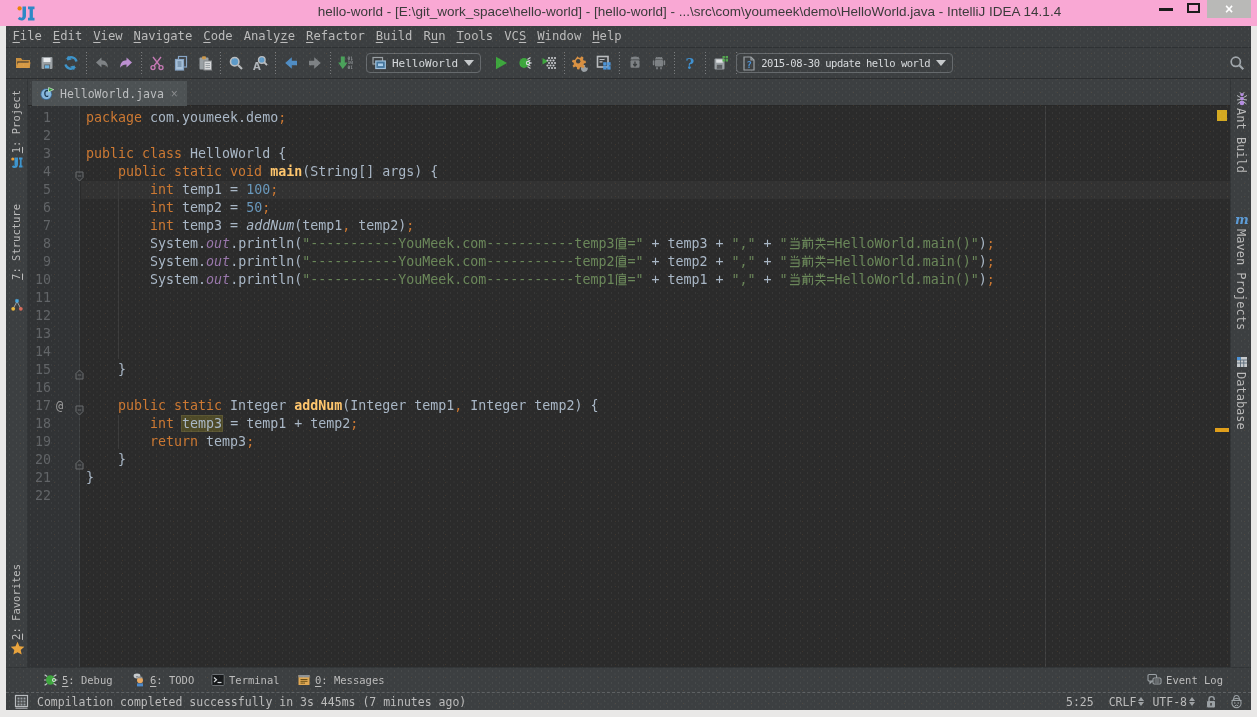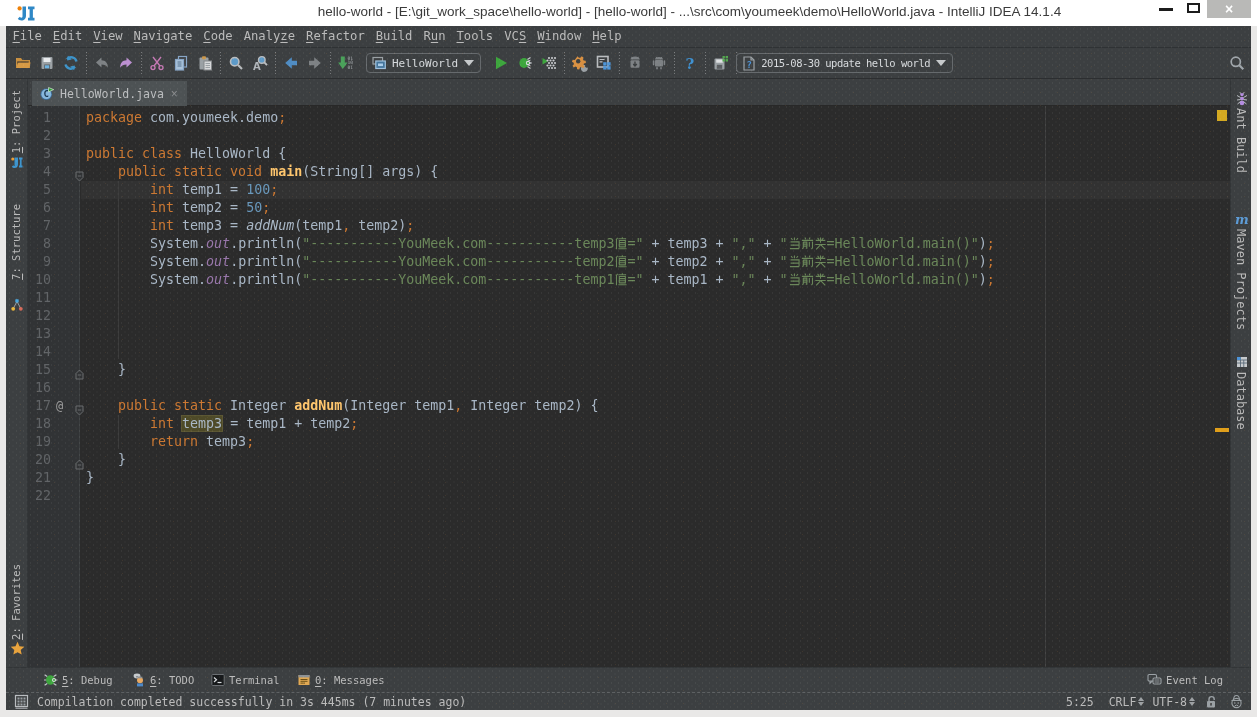--- a/index.html
+++ b/index.html
@@ -1,21 +1,21 @@
 <!DOCTYPE html>
 <html><head>
 <meta charset="utf-8">
 <style>
   * { margin:0; padding:0; box-sizing:border-box; }
   html,body { width:1257px; height:717px; overflow:hidden; background:#E9E8E7; }
   body { font-family:"DejaVu Sans Mono", monospace; }
   .window { position:absolute; left:0; top:0; width:1257px; height:717px; background:#E9E8E7; }
 
   
-  .titlebar { position:absolute; left:0; top:0; width:1257px; height:26px; background:#ffffff; }
+  .titlebar { position:absolute; left:0; top:0; width:1257px; height:26px; background:#f9a8d4; }
   .title-logo { position:absolute; left:16px; top:3px; width:21px; height:21px; }
   .title-text { position:absolute; left:200px; right:78px; top:4px; text-align:center;
     font-family:"Liberation Sans", sans-serif; font-size:13.5px; color:#3b3b3b; white-space:nowrap; }
   .win-btn { position:absolute; top:0; }
   .btn-min { left:1155px; top:0; width:26px; height:17px; }
   .btn-min i { position:absolute; left:4px; top:8px; width:14px; height:3px; background:#1c1c1c; }
   .btn-max { left:1183px; top:0; width:22px; height:17px; }
   .btn-max i { position:absolute; left:4px; top:3px; width:13px; height:10px; border:2px solid #1c1c1c; }
   .btn-close { left:1207px; top:0; width:44px; height:18px; background:#b9b9b7; }
   .btn-close span { position:absolute; left:0; right:0; top:0; text-align:center; color:#fff;

